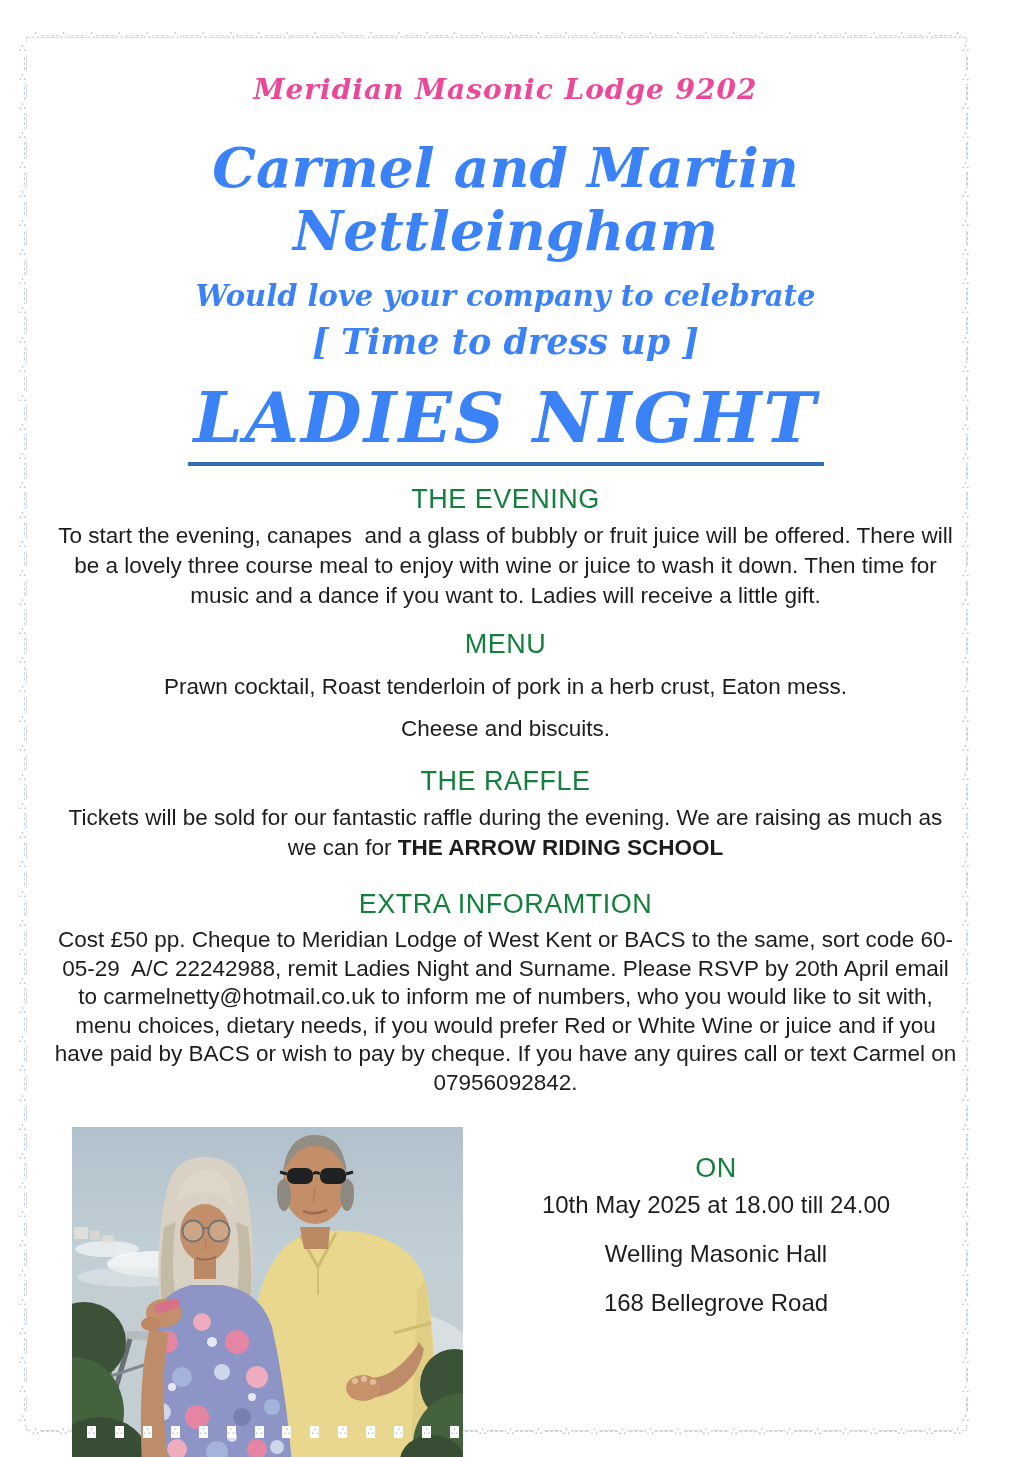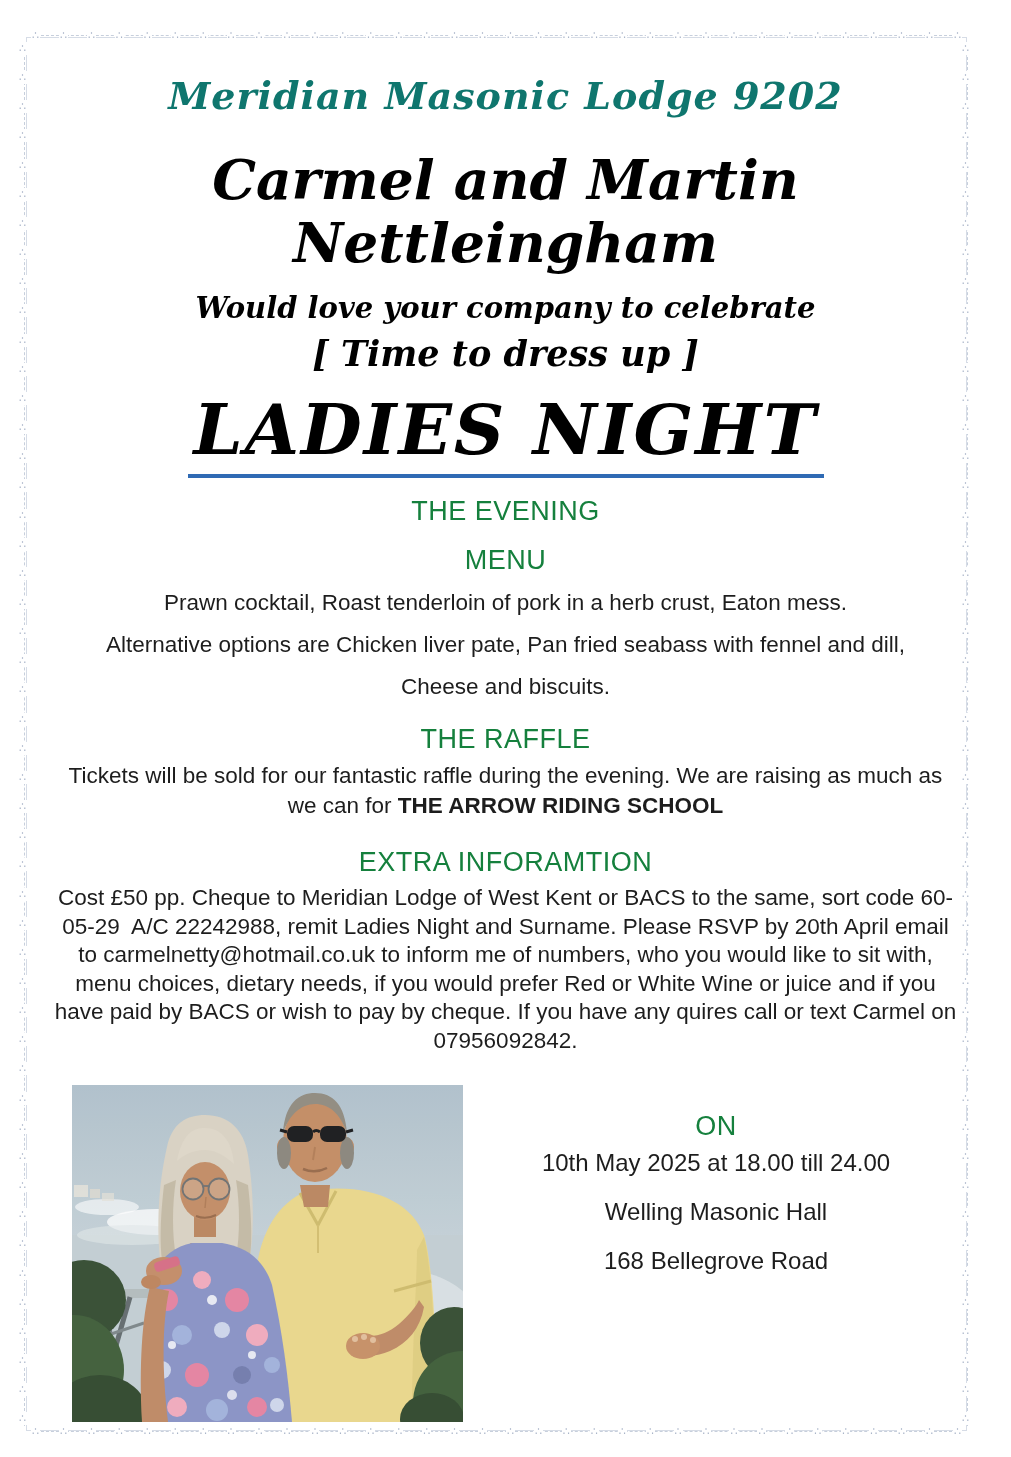--- a/index.html
+++ b/index.html
@@ -19,22 +19,22 @@
   .orn-left{left:-8px;}
   .orn-right{right:-8px;}
   .orn-v::before{content:"";position:absolute;top:0;bottom:0;left:5px;border-left:1px dashed #c7cfdc;}
   .orn span{position:relative;background:#fff;z-index:1;}
   .orn-h span{padding:0 1px;}
   .orn-v span{padding:1px 0;}
 
   .content{position:absolute;left:42px;top:37px;width:927px;text-align:center;color:#1d1d1d;}
 
   .script{font-family:"DejaVu Serif",serif;font-style:italic;font-weight:bold;}
-  .blue-script{color:#000000;}
-  .lodge-title{margin-top:36px;font-size:38px;color:#0f766e;letter-spacing:1px;}
+  .blue-script{color:#3b82f6;}
+  .lodge-title{margin-top:36px;font-size:28px;color:#ec4899;letter-spacing:1px;}
   .hosts{margin-top:30px;font-size:55px;line-height:1.15;}
   .invite{margin-top:16px;font-size:29px;}
   .event{margin-top:16px;font-size:70px;line-height:1.15;}
   .event-inner{display:inline-block;border-bottom:4px solid #2f6ab4;padding:0 6px 4px 6px;letter-spacing:2px;}
   .dress{margin-top:8px;font-size:35px;}
 
   .sec{margin:0;margin-top:18px;font-size:27px;font-weight:normal;color:#15803d;letter-spacing:0.5px;}
   .body{margin:6px auto 0 auto;max-width:905px;font-size:22.5px;line-height:30px;white-space:pre-wrap;}
   .menu-line{margin:12px auto;max-width:905px;font-size:22.5px;line-height:30px;}
   .menu-block{margin-top:6px;}
@@ -236,25 +236,25 @@
 
     <div class="script blue-script hosts">Carmel and Martin Nettleingham</div>
     <div class="script blue-script invite">Would love your company to celebrate</div>
 
     <div class="script blue-script dress">[ Time to dress up ]</div>
     <div class="script blue-script event">
       <span class="event-inner">LADIES NIGHT</span>
     </div>
 
     <h3 class="sec">THE EVENING</h3>
+    <p class="body">To start the evening, canapes  and a glass of bubbly or fruit juice will be offered. There will be a lovely three course meal to enjoy with wine or juice to wash it down. Then time for music and a dance if you want to. Ladies will receive a little gift.</p>
 
     <h3 class="sec">MENU</h3>
     <div class="menu-block">
       <div class="menu-line">Prawn cocktail, Roast tenderloin of pork in a herb crust, Eaton mess.</div>
-      <div class="menu-line">Alternative options are Chicken liver pate, Pan fried seabass with fennel and dill,</div>
       <div class="menu-line">Cheese and biscuits.</div>
     </div>
 
     <h3 class="sec" style="margin-top:22px;">THE RAFFLE</h3>
     <p class="body"><span>Tickets will be sold for our fantastic raffle during the evening. We are raising as much as we can for </span><span class="charity">THE ARROW RIDING SCHOOL</span></p>
 
     <h3 class="sec" style="margin-top:26px;">EXTRA INFORAMTION</h3>
     <p class="body extra-body">Cost £50 pp. Cheque to Meridian Lodge of West Kent or BACS to the same, sort code 60-05-29  A/C 22242988, remit Ladies Night and Surname. Please RSVP by 20th April email to carmelnetty@hotmail.co.uk to inform me of numbers, who you would like to sit with, menu choices, dietary needs, if you would prefer Red or White Wine or juice and if you have paid by BACS or wish to pay by cheque. If you have any quires call or text Carmel on 07956092842.</p>
 
     <div class="bottom-row">

